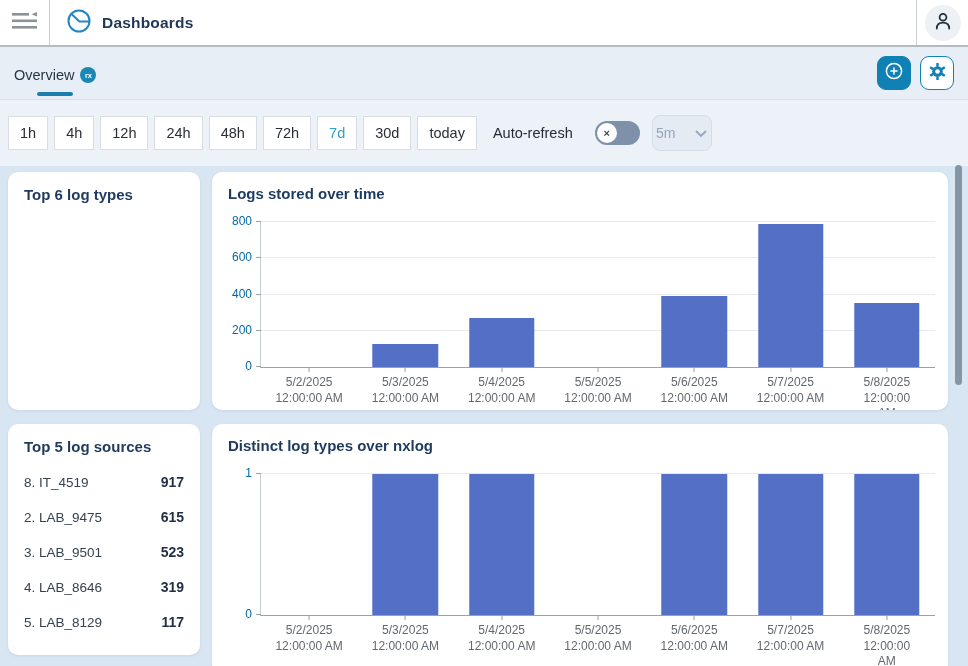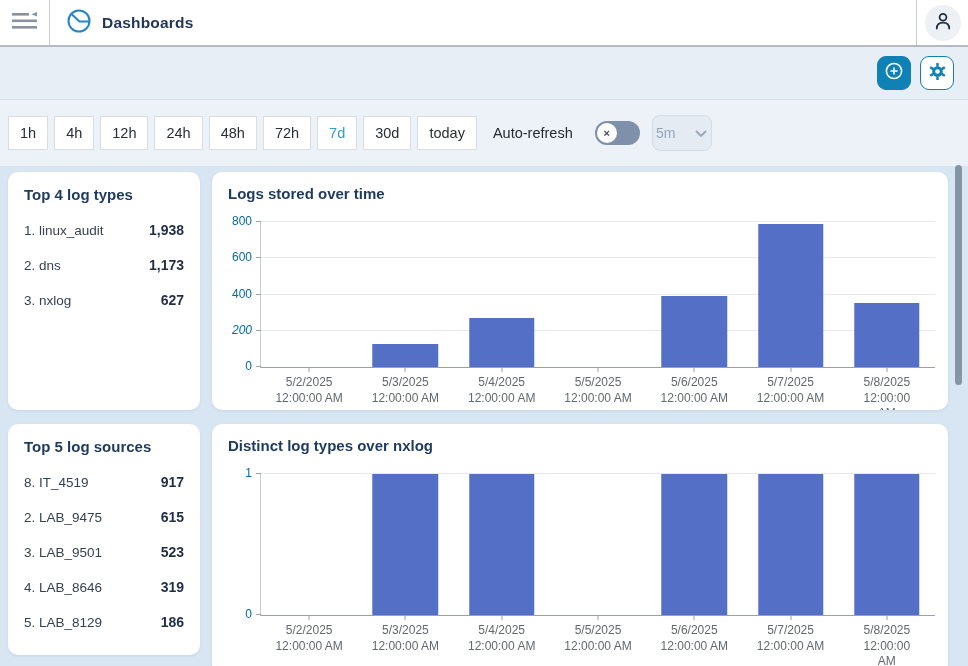--- a/index.html
+++ b/index.html
@@ -88,20 +88,25 @@
         <svg width="20" height="20" viewBox="0 0 20 20">
           <circle cx="10" cy="6.2" r="3.4" fill="none" stroke="#22303e" stroke-width="1.8"></circle>
           <path d="M3.8 17.5 C3.8 13.4 6.5 11.6 10 11.6 C13.5 11.6 16.2 13.4 16.2 17.5" fill="none" stroke="#22303e" stroke-width="1.8" stroke-linecap="round"></path>
         </svg>
       </span>
     </div>
   </div>
 </div>
 
 <div class="tabbar">
+  <div class="tab">
+    <span class="tab-label">Overview</span>
+    <span class="tab-badge">rx</span>
+    <span class="tab-underline"></span>
+  </div>
   <div class="tabbar-spacer"></div>
   <div class="sq-btn filled">
     <span>
       <svg width="20" height="20" viewBox="0 0 20 20">
         <circle cx="10" cy="10" r="7.6" fill="none" stroke="#fff" stroke-width="1.5"></circle>
         <path d="M10 6.4 V13.6 M6.4 10 H13.6" stroke="#fff" stroke-width="1.5"></path>
       </svg>
     </span>
   </div>
   <div class="sq-btn outline">
@@ -134,45 +139,31 @@
       <svg width="12" height="8" viewBox="0 0 12 8">
           <path d="M1.5 1.5 L6 6 L10.5 1.5" fill="none" stroke="#97a6bc" stroke-width="1.8" stroke-linecap="round"></path>
         </svg>
     </span>
   </div>
 </div>
 
 <div class="content">
 
   <div class="card stat-card">
-    <div class="card-title">Top 4 log types</div>
-    <div>
-        <div class="stat-row">
-          <span class="stat-label">1. linux_audit</span>
-          <span class="stat-value">1,938</span>
-        </div>
-        <div class="stat-row">
-          <span class="stat-label">2. dns</span>
-          <span class="stat-value">1,173</span>
-        </div>
-        <div class="stat-row">
-          <span class="stat-label">3. nxlog</span>
-          <span class="stat-value">627</span>
-        </div>
-      </div>
+    <div class="card-title">Top 6 log types</div>
   </div>
 
   <div class="card chart-card">
     <div class="card-title">Logs stored over time</div>
     <div class="chart" data-chart="0">
         <div class="chart-plot">
           <div class="y-label" style="bottom: calc(0% - 6px); transform: none;">0</div>
           <div class="y-tick" style="bottom: 0%;"></div>
           <div class="grid-line" style="bottom: 25%;"></div>
-          <div class="y-label" style="bottom: calc(25% - 6px); transform: none; font-style: italic;">200</div>
+          <div class="y-label" style="bottom: calc(25% - 6px); transform: none;">200</div>
           <div class="y-tick" style="bottom: 25%;"></div>
           <div class="grid-line" style="bottom: 50%;"></div>
           <div class="y-label" style="bottom: calc(50% - 6px); transform: none;">400</div>
           <div class="y-tick" style="bottom: 50%;"></div>
           <div class="grid-line" style="bottom: 75%;"></div>
           <div class="y-label" style="bottom: calc(75% - 6px); transform: none;">600</div>
           <div class="y-tick" style="bottom: 75%;"></div>
           <div class="grid-line" style="bottom: 100%;"></div>
           <div class="y-label" style="bottom: calc(100% - 6px); transform: none;">800</div>
           <div class="y-tick" style="bottom: 100%;"></div>
@@ -220,21 +211,21 @@
         <div class="stat-row">
           <span class="stat-label">3. LAB_9501</span>
           <span class="stat-value">523</span>
         </div>
         <div class="stat-row">
           <span class="stat-label">4. LAB_8646</span>
           <span class="stat-value">319</span>
         </div>
         <div class="stat-row">
           <span class="stat-label">5. LAB_8129</span>
-          <span class="stat-value">186</span>
+          <span class="stat-value">117</span>
         </div>
       </div>
   </div>
 
   <div class="card chart-card">
     <div class="card-title">Distinct log types over nxlog</div>
     <div class="chart" data-chart="1">
         <div class="chart-plot">
           <div class="y-label" style="bottom: calc(0% - 6px); transform: none;">0</div>
           <div class="y-tick" style="bottom: 0%;"></div>

